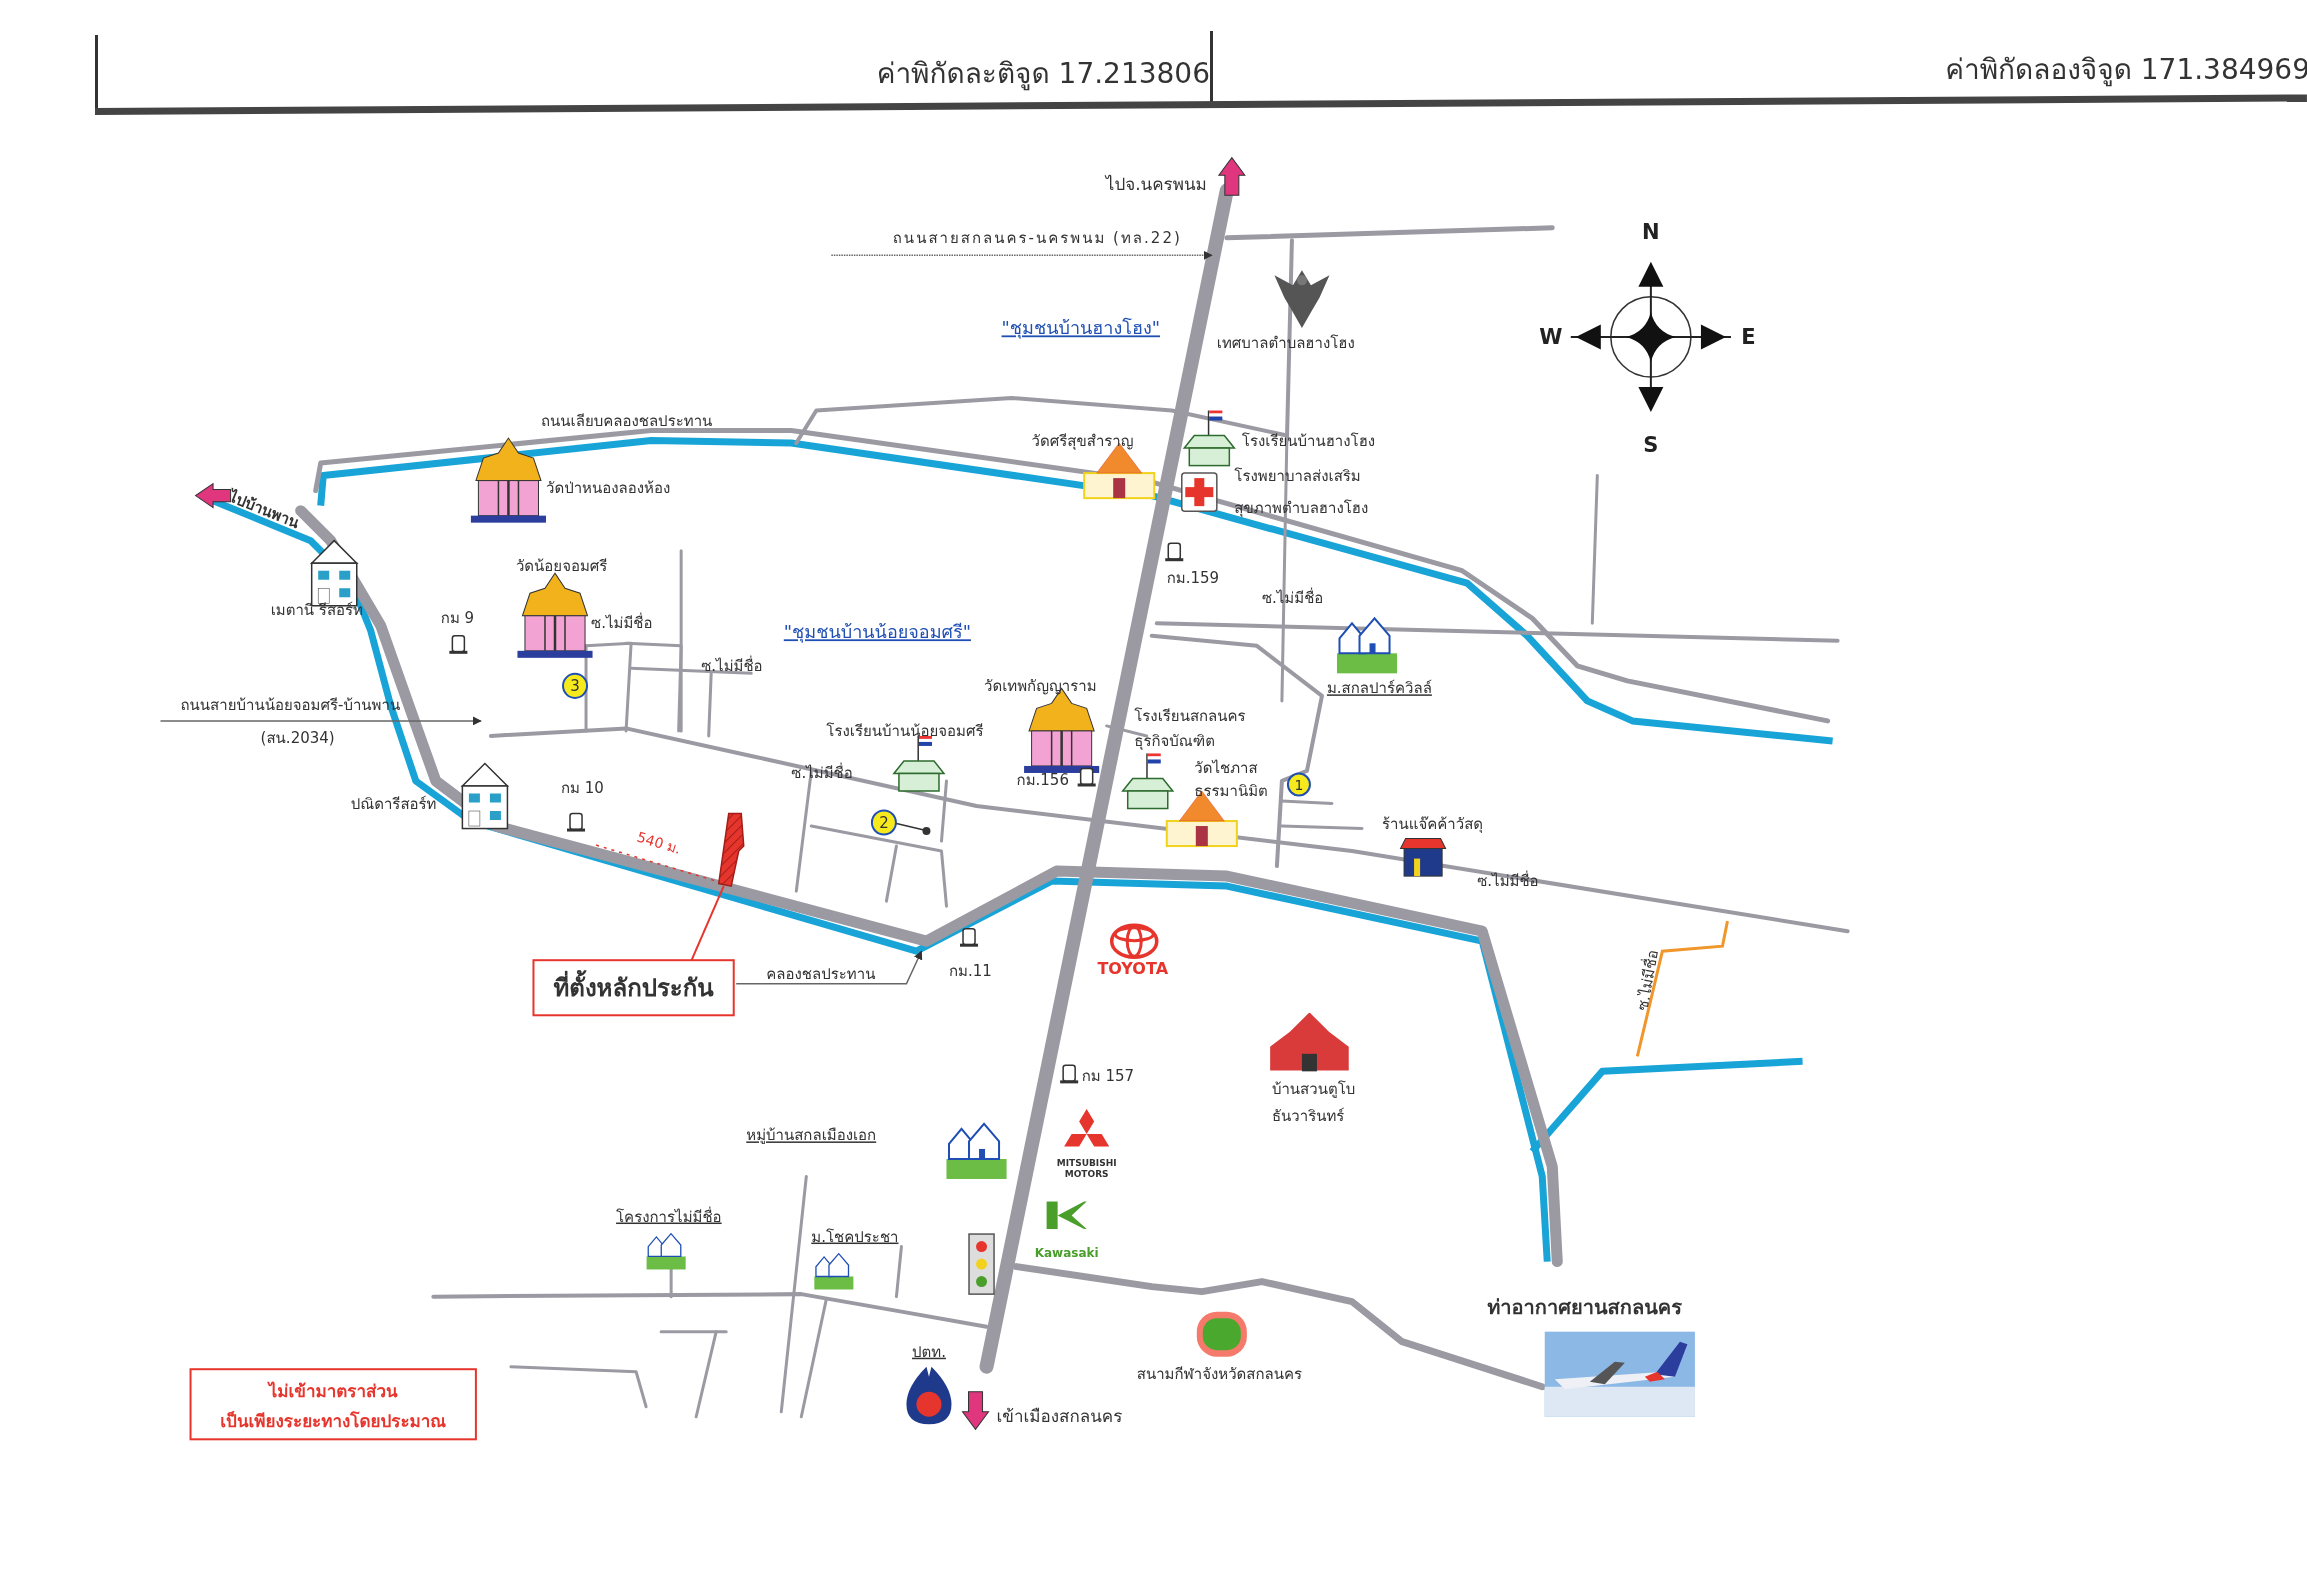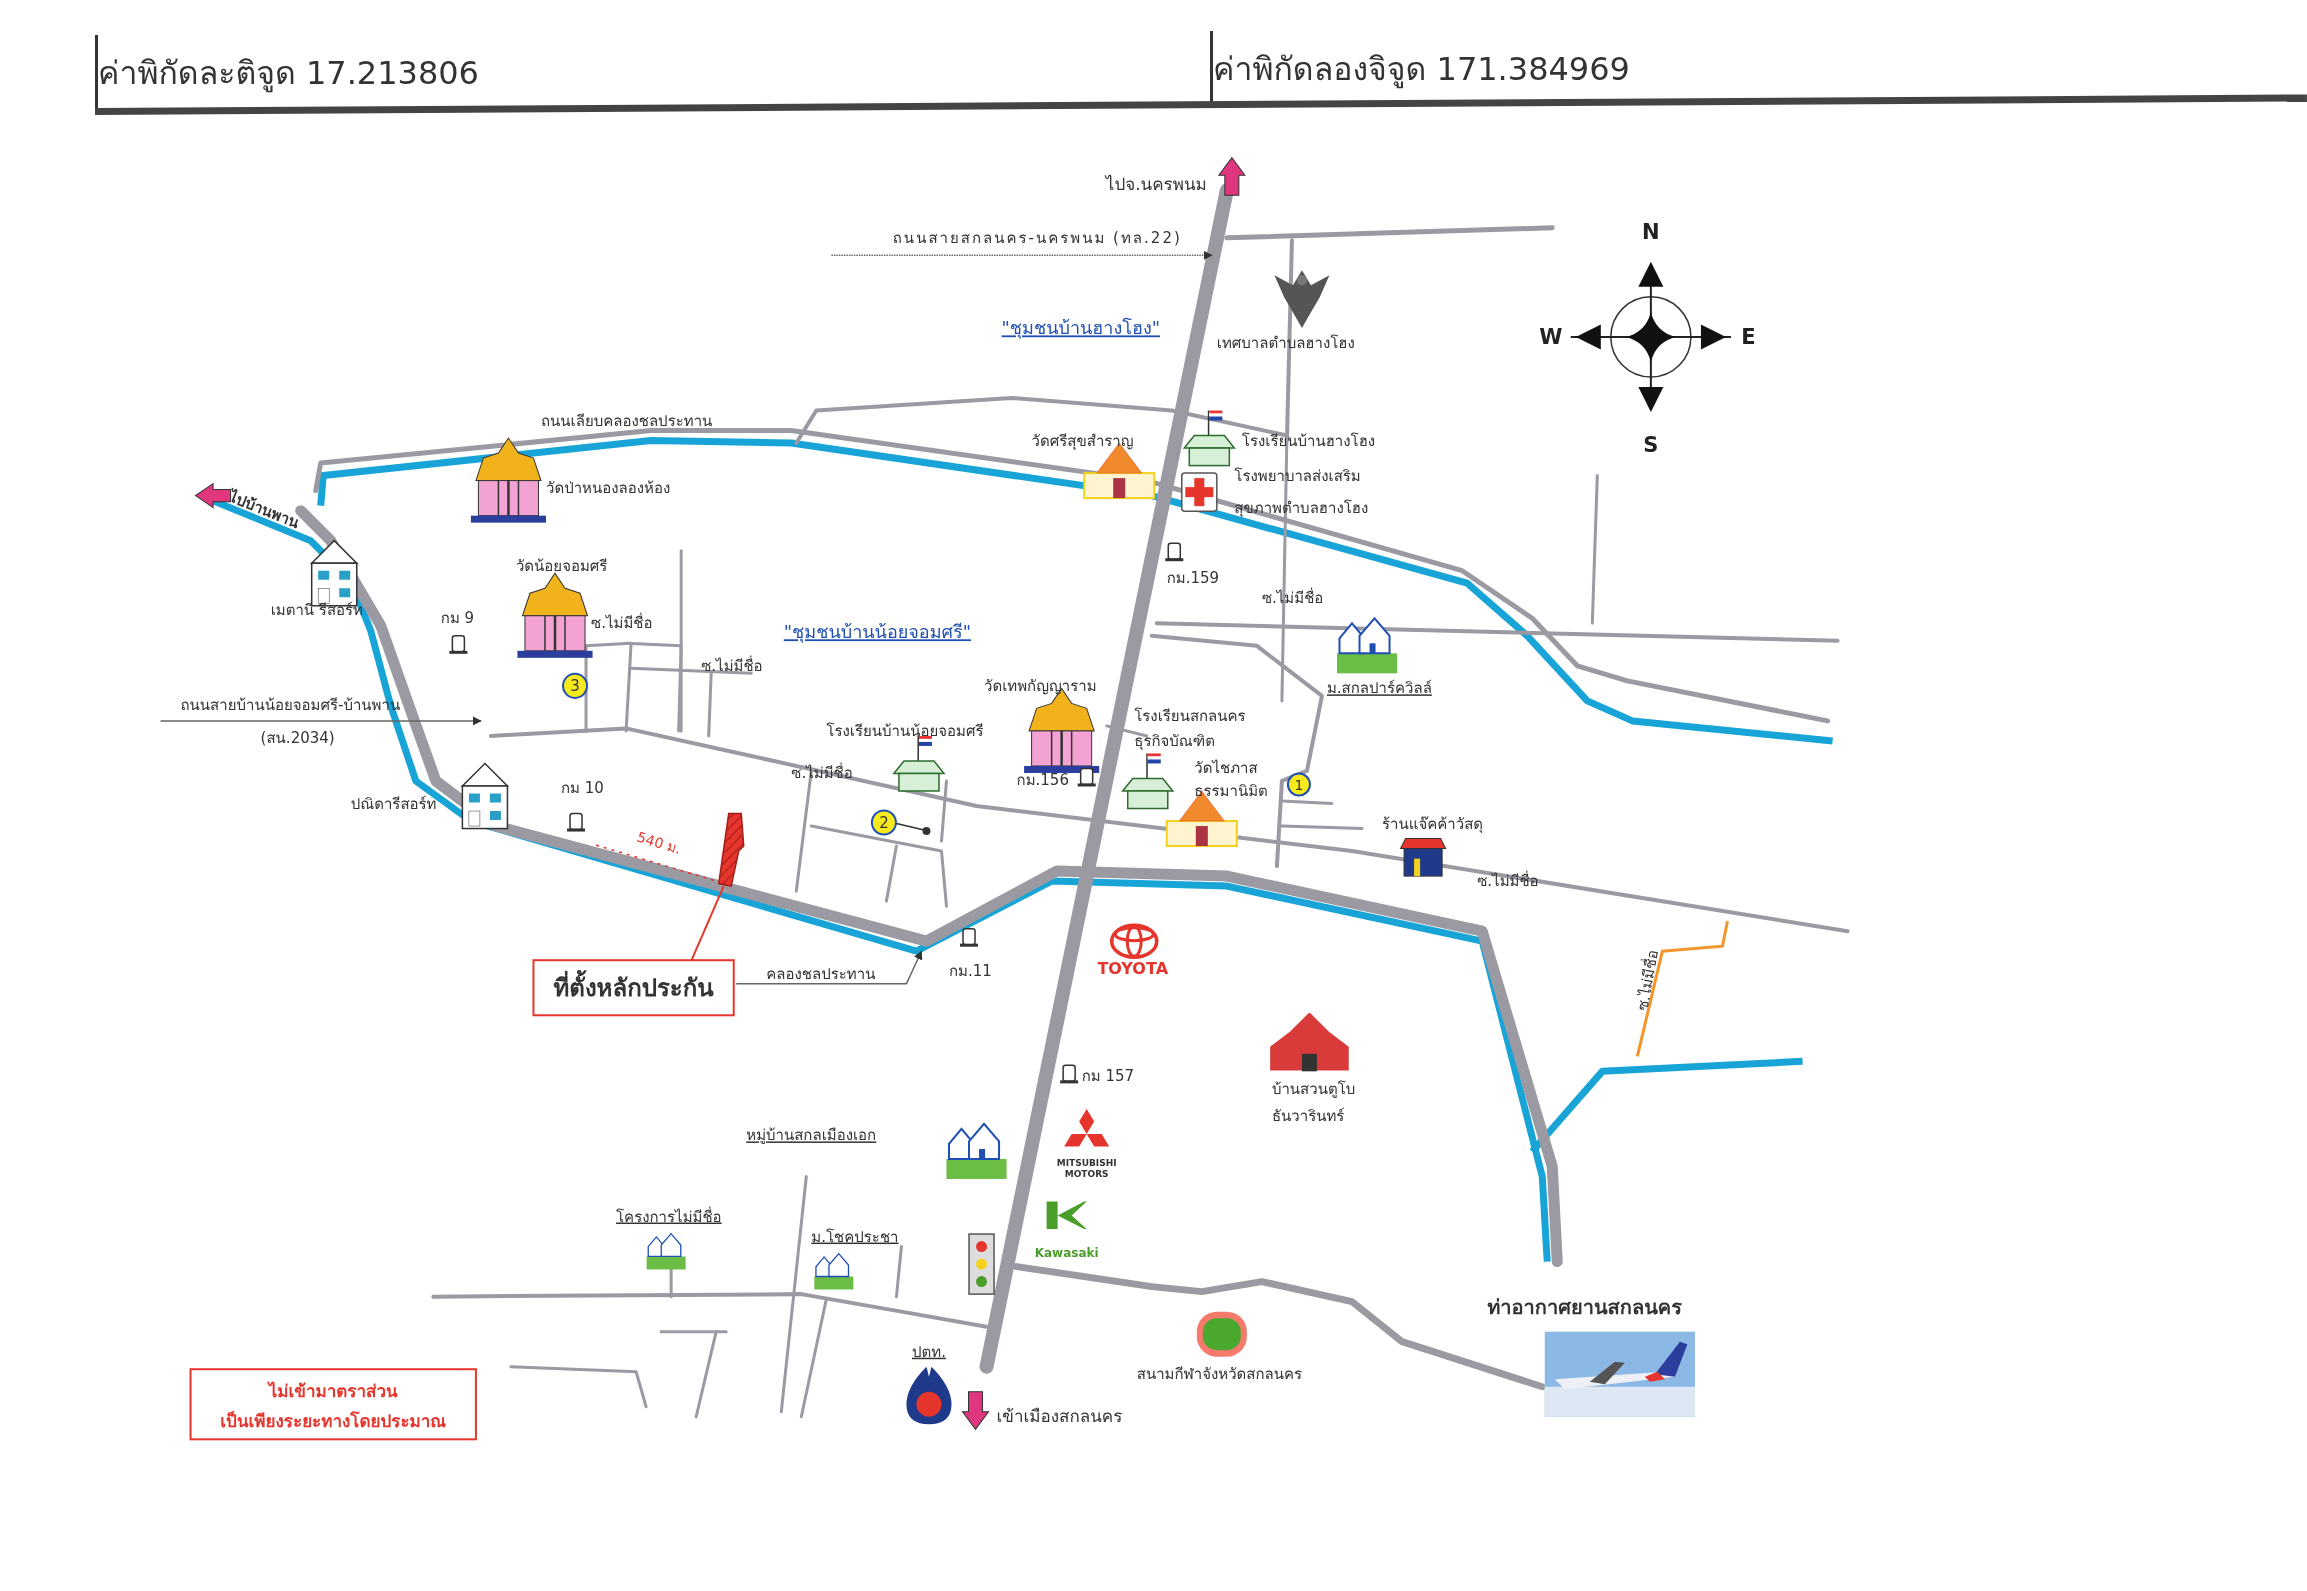--- a/index.html
+++ b/index.html
@@ -1,20 +1,20 @@
 <!DOCTYPE html>
 <html style="font-size:8px"><head>
 <meta charset="utf-8">
 <style>
   html, body { margin:0; padding:0; background:#ffffff; }
   body { width:2307px; height:1591px; position:relative; overflow:hidden;
          font-family:"DejaVu Sans", sans-serif; color:#333; }
   .hdr { position:absolute; top:35px; height:75px; border-left:3px solid #333;
-         display:flex; align-items:center; justify-content:flex-start;
-         font-family:"DejaVu Sans", sans-serif; font-size:32px; color:#333; }
+         display:flex; align-items:center; justify-content:flex-end;
+         font-family:"DejaVu Sans", sans-serif; font-size:28px; color:#333; }
   .hdr-line { position:absolute; left:95px; right:0; top:108px; height:7px;
               background:#444; transform:rotate(-0.35deg); transform-origin:left; }
   svg { position:absolute; left:0; top:0; }
   .lbl { font-family:"DejaVu Sans", sans-serif; fill:#333; }
   .lbl-s { font-size:30px; }
   .lbl-m { font-size:34px; }
   .lbl-l { font-size:40px; }
   .comm { fill:#1f4fb4; font-size:36px; text-decoration:underline; }
   .red { fill:#e6352c; }
 </style>

